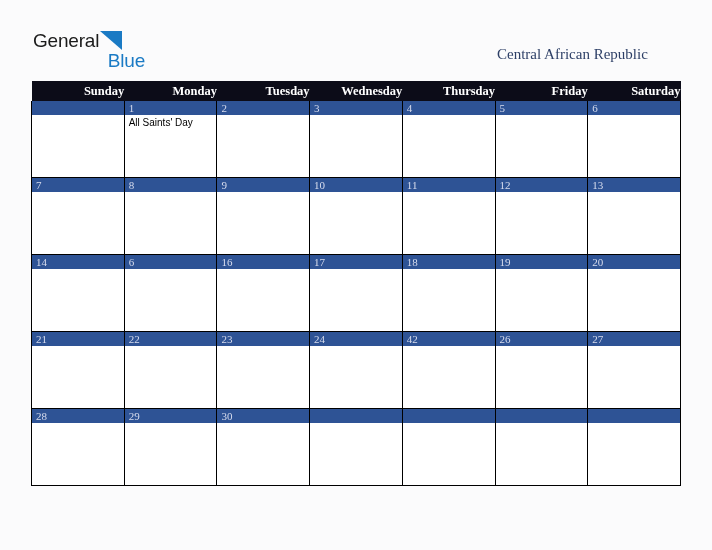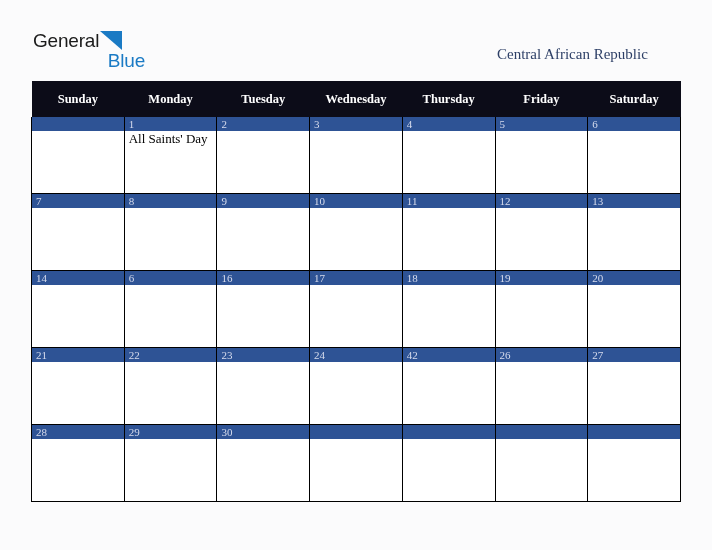--- a/index.html
+++ b/index.html
@@ -103,22 +103,22 @@
     width: 650px;
     border-collapse: collapse;
     table-layout: fixed;
   }
   .calendar th {
     background: #0c0c18;
     color: #ffffff;
     font-size: 12.5px;
     font-weight: bold;
     height: 20px;
-    padding: 8px;
-    text-align: center;
+    padding: 0;
+    text-align: right;
     font-family: "Liberation Serif", serif;
     border: none;
   }
   .calendar td {
     padding: 0;
     vertical-align: top;
     border-left: 1px solid #000000;
     border-right: 1px solid #000000;
     border-bottom: 1px solid #000000;
     background: #ffffff;
@@ -139,24 +139,24 @@
     color: #d7dced;
     font-size: 11px;
     padding-left: 4px;
     font-family: "Liberation Serif", serif;
     box-sizing: border-box;
     overflow: hidden;
     white-space: nowrap;
   }
   .holiday-list {
     padding: 3px 4px 0 4px;
-    font-size: 13px;
+    font-size: 10px;
     line-height: 10px;
     color: #000000;
-    font-family: Liberation Serif, serif;
+    font-family: Liberation Sans, sans-serif;
   }
   .holiday-item {
     display: block;
     margin-bottom: 1px;
   }
 </style>
 </head>
 <body>
 
 <div class="page">

